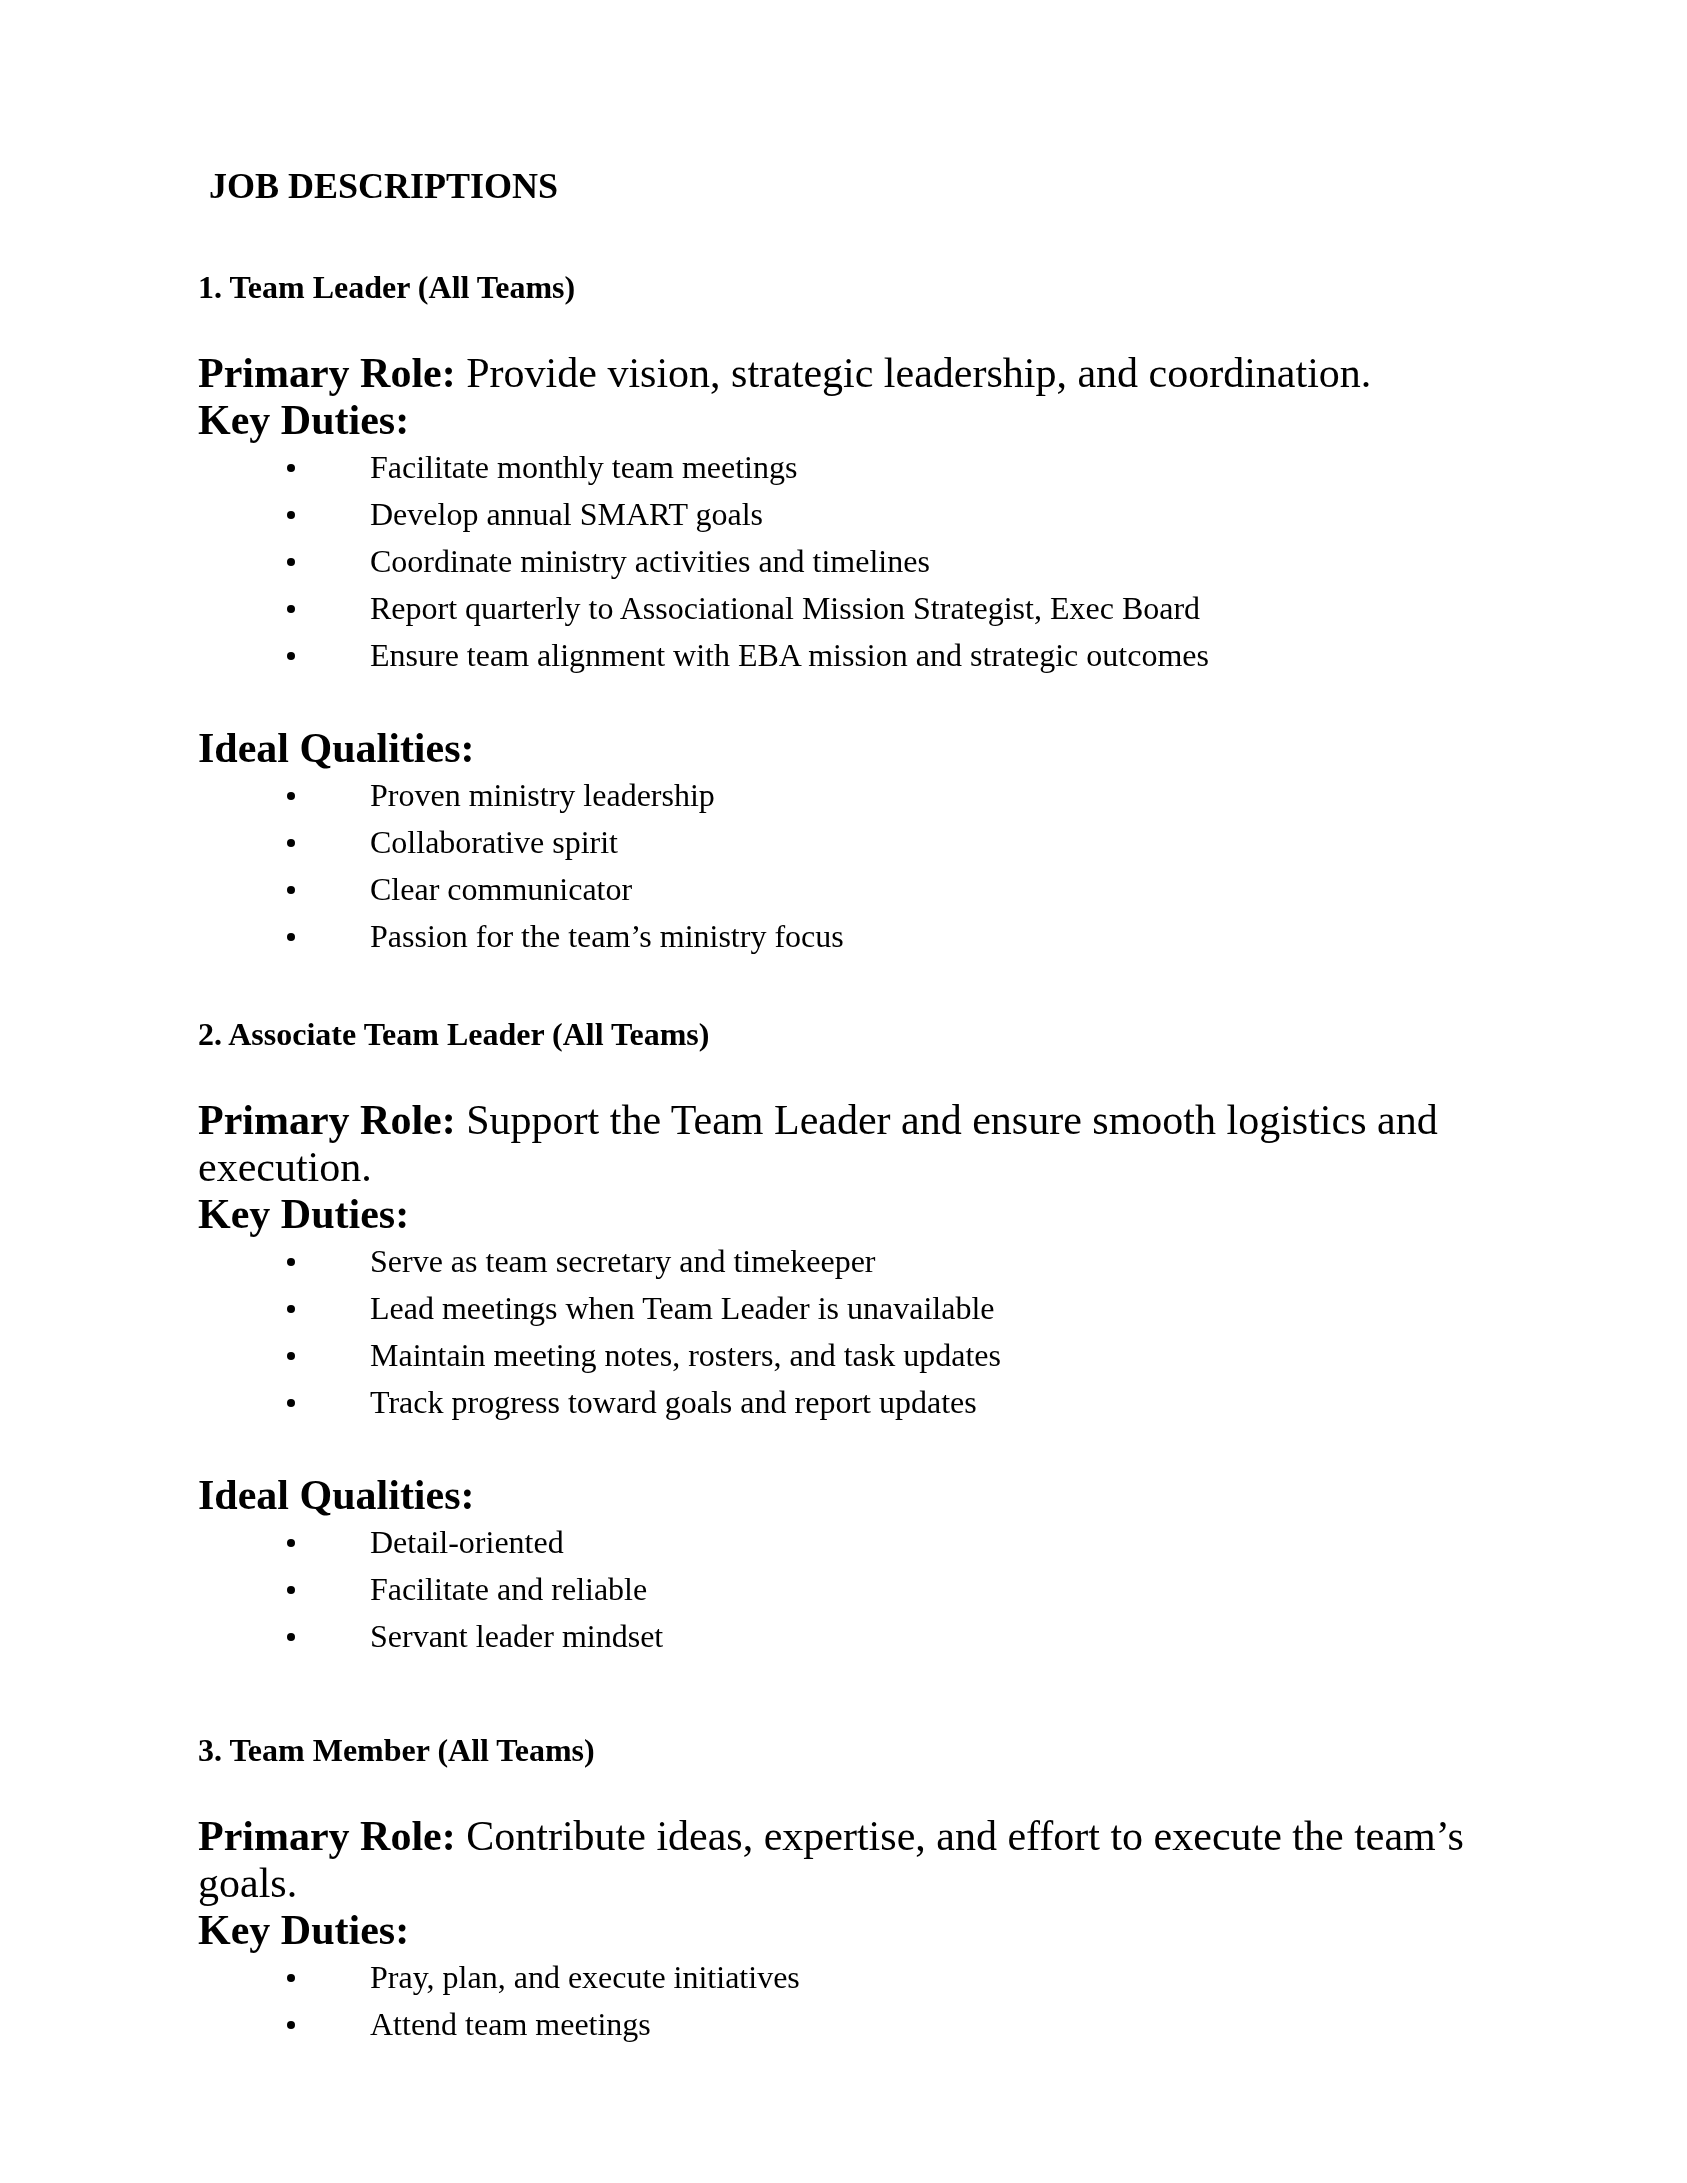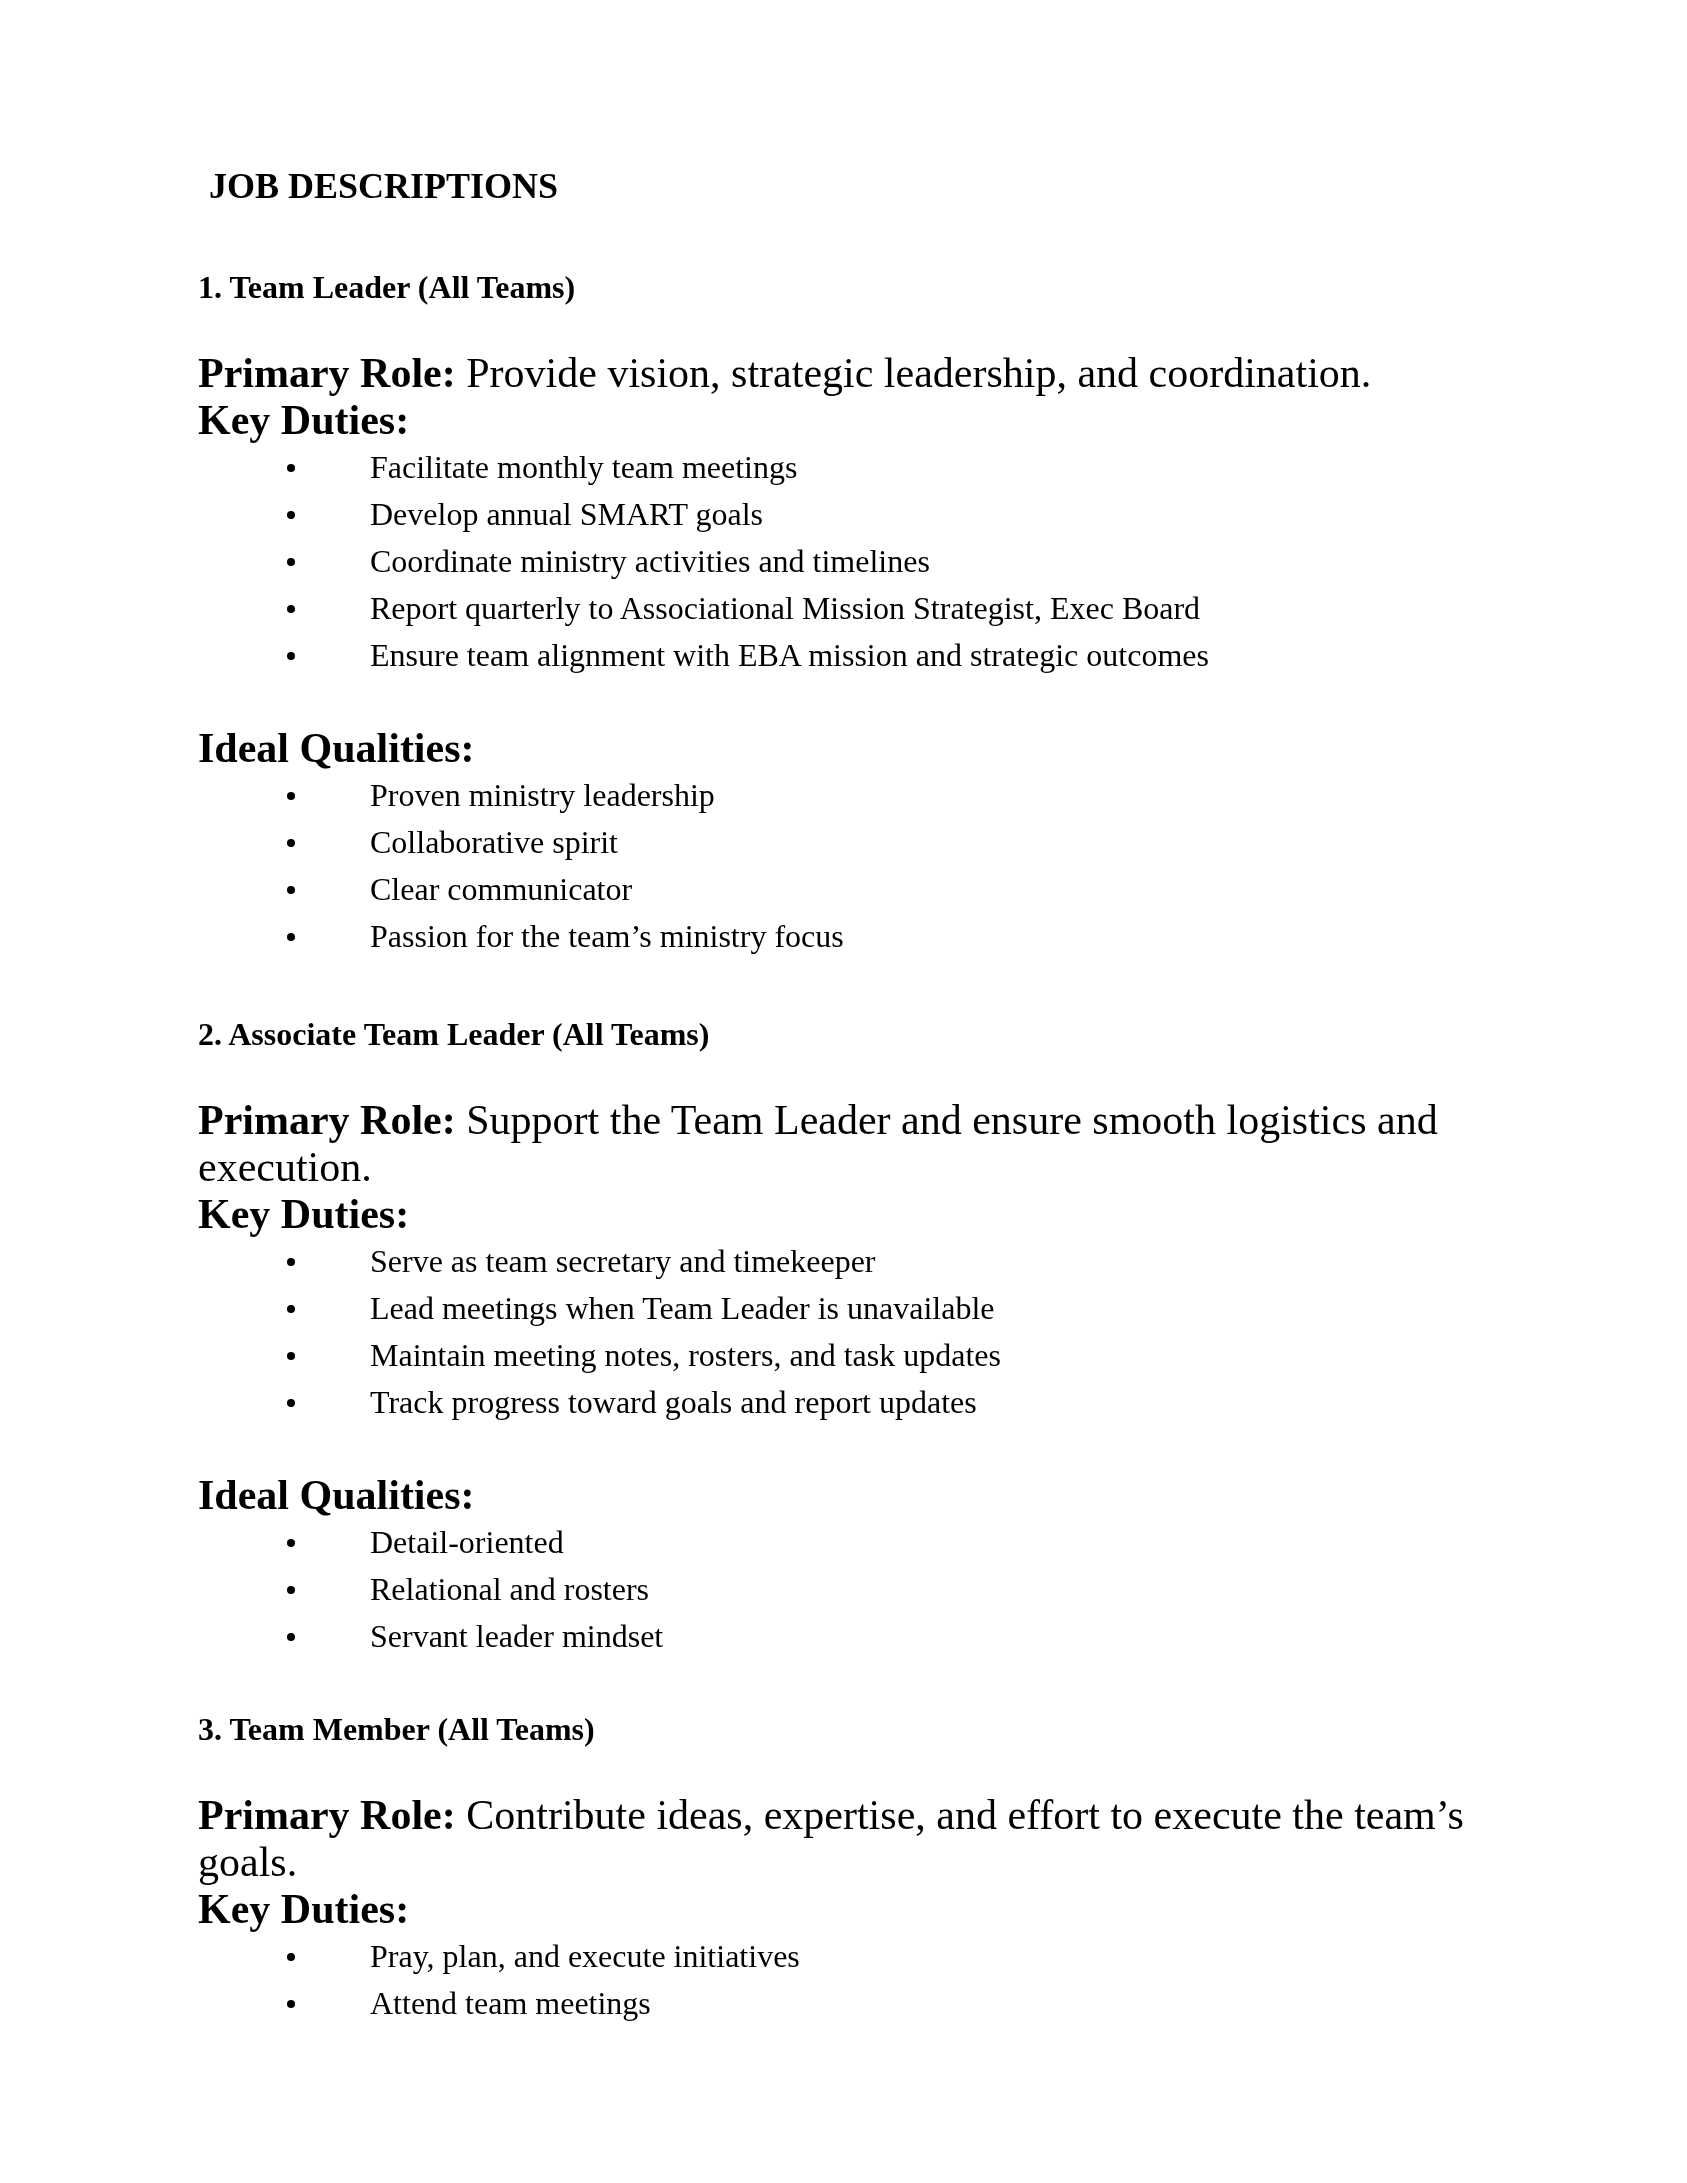--- a/index.html
+++ b/index.html
@@ -27,21 +27,21 @@
     line-height: 53px;
     margin: 11px;
   }
   .role-section .role-heading {
     font-size: 32px;
     font-weight: bold;
     line-height: 53px;
     margin: 48px 0 36px 0;
   }
   .role-section.extra-gap .role-heading {
-    margin-top: 43px;
+    margin-top: 64px;
   }
   .para {
     font-size: 42px;
     line-height: 47px;
     margin: 0;
   }
   .para .label {
     font-weight: bold;
   }
   .bold {
@@ -102,21 +102,21 @@
         <p class="para bold">Key Duties:</p>
         <ul class="bullets">
           <li><span class="bullet-dot"></span><span class="li-text">Serve as team secretary and timekeeper</span></li>
           <li><span class="bullet-dot"></span><span class="li-text">Lead meetings when Team Leader is unavailable</span></li>
           <li><span class="bullet-dot"></span><span class="li-text">Maintain meeting notes, rosters, and task updates</span></li>
           <li><span class="bullet-dot"></span><span class="li-text">Track progress toward goals and report updates</span></li>
         </ul>
         <p class="para bold ideal-label">Ideal Qualities:</p>
         <ul class="bullets">
           <li><span class="bullet-dot"></span><span class="li-text">Detail-oriented</span></li>
-          <li><span class="bullet-dot"></span><span class="li-text">Relational and rosters</span></li>
+          <li><span class="bullet-dot"></span><span class="li-text">Facilitate and reliable</span></li>
           <li><span class="bullet-dot"></span><span class="li-text">Servant leader mindset</span></li>
         </ul>
       </section>
       <section class="role-section extra-gap">
         <h2 class="role-heading">3. Team Member (All Teams)</h2>
         <p class="para"><span class="label">Primary Role:</span> <span>Contribute ideas, expertise, and effort to execute the team’s goals.</span></p>
         <p class="para bold">Key Duties:</p>
         <ul class="bullets">
           <li><span class="bullet-dot"></span><span class="li-text">Pray, plan, and execute initiatives</span></li>
           <li><span class="bullet-dot"></span><span class="li-text">Attend team meetings</span></li>

